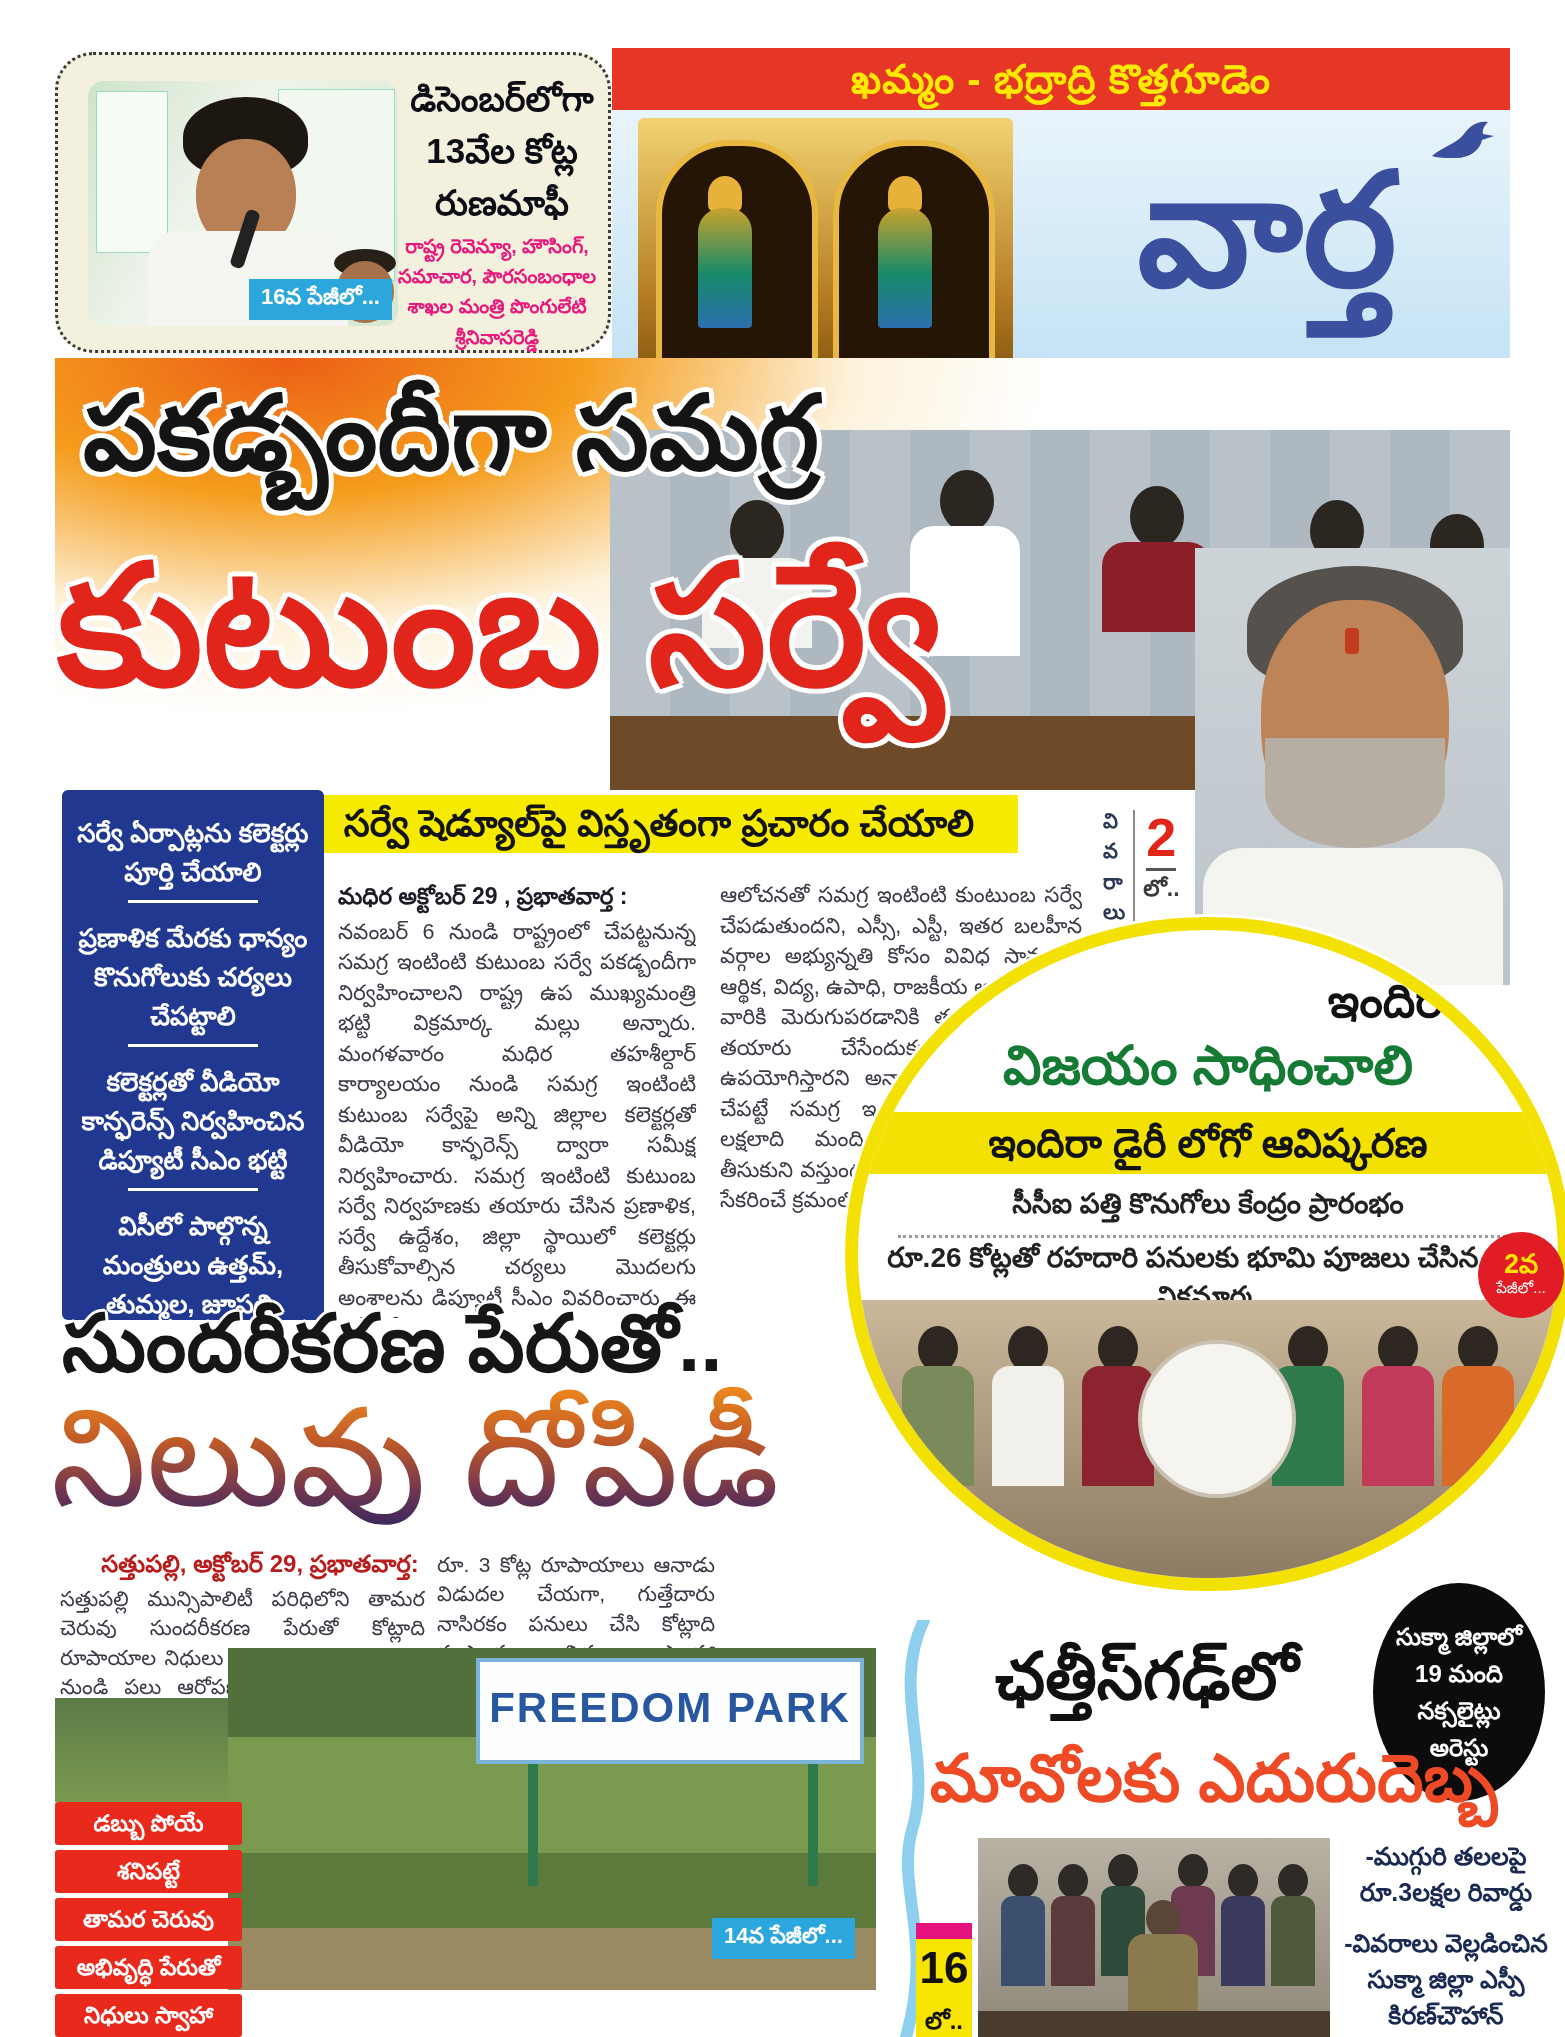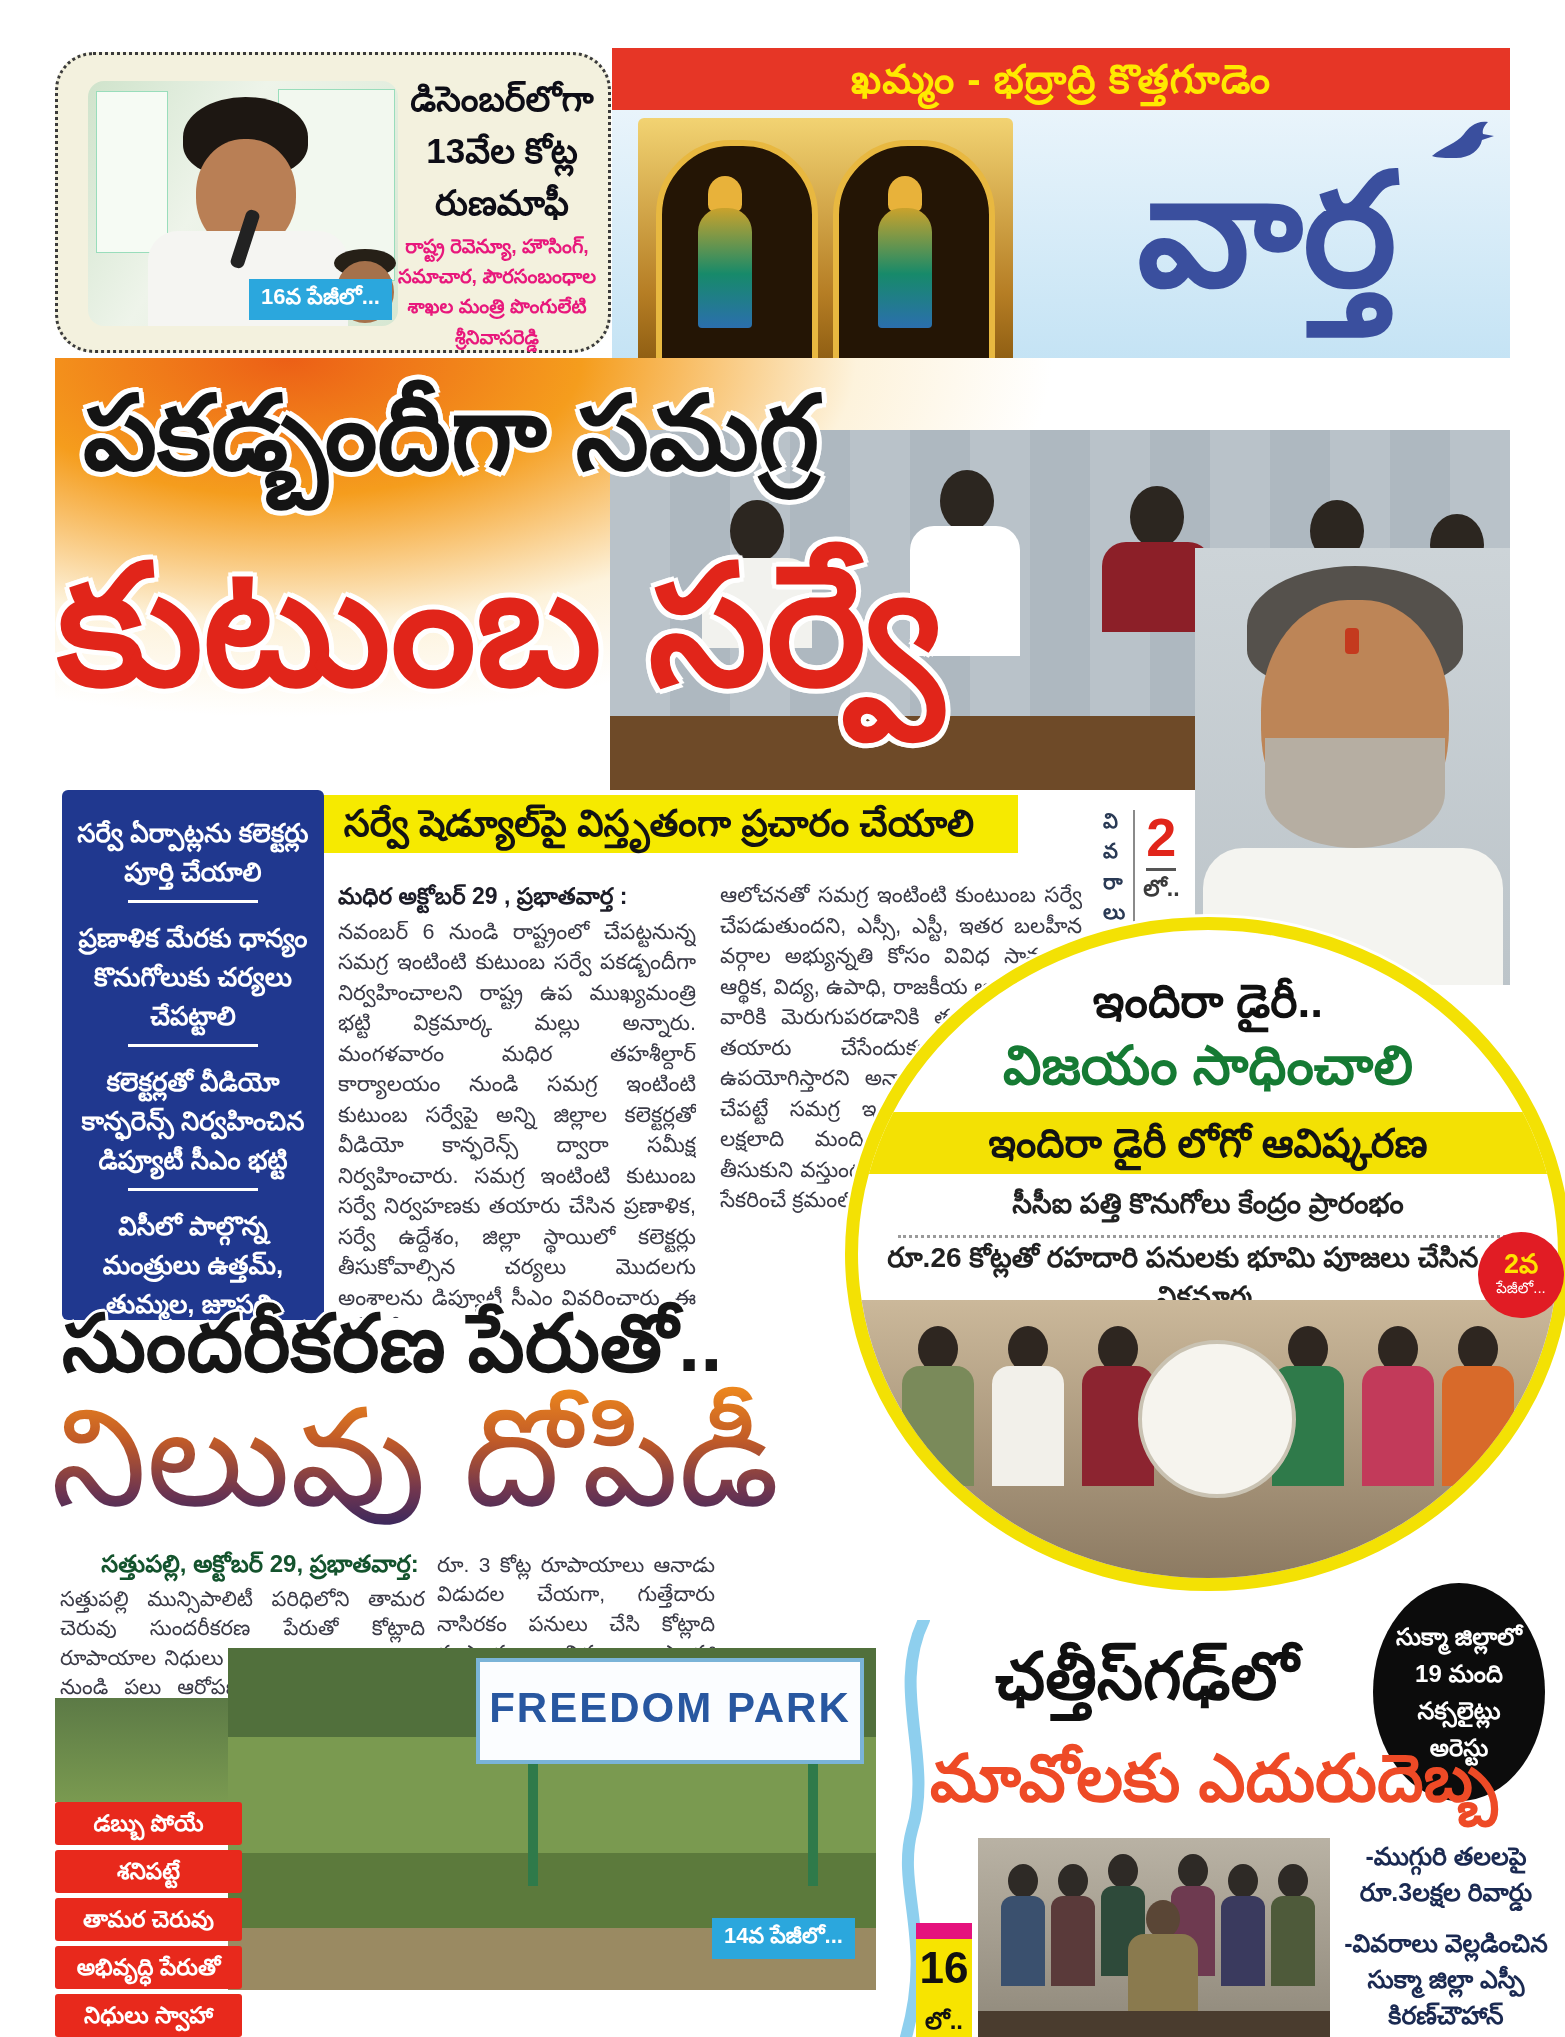--- a/index.html
+++ b/index.html
@@ -88,42 +88,42 @@
 
   
   .lead-col{color:#3a3a46;font-size:21.5px;line-height:1.42;text-align:justify;overflow:hidden;}
   .lead-col1{left:338px;top:880px;width:358px;height:438px;}
   .lead-col2{left:720px;top:880px;width:362px;height:438px;}
   .lead-byline{color:#1d1d28;font-weight:bold;font-size:23px;margin-bottom:4px;}
 
   
   .circle{left:845px;top:917px;width:700px;height:648px;border-radius:50%;background:#fff;
           border:13px solid #f3e104;overflow:hidden;box-shadow:0 0 0 3px #fff;}
-  .ci-title{left:0;right:0;top:44px;font-size:46px;color:#111;}
+  .ci-title{left:0;right:0;top:44px;font-size:46px;color:#111;text-align:right;}
   .ci-sub{left:0;right:0;top:104px;font-size:54px;color:#157a33;}
   .ci-band{left:0;top:182px;width:100%;height:62px;background:#f3e104;color:#131313;
            font-size:40px;font-weight:bold;line-height:62px;}
   .ci-line1{left:40px;right:40px;top:258px;font-size:28px;color:#222;padding-bottom:8px;border-bottom:3px dotted #9a9a9a;}
   .ci-line2{left:24px;right:24px;top:312px;font-size:28px;color:#222;padding-bottom:8px;border-bottom:3px dotted #9a9a9a;}
   .ci-photo{left:0;top:370px;width:100%;height:280px;background:linear-gradient(#cbb89a,#8c7a62);}
   .gp-head{top:26px;width:40px;height:46px;border-radius:50%;background:#2e2620;}
   .gp-shirt{top:66px;width:72px;height:120px;border-radius:18px 18px 0 0;}
   .gp-plate{left:280px;top:40px;width:150px;height:150px;border-radius:50%;background:#f6f4ee;border:4px solid #c9c2b2;}
   .ci-badge{left:1478px;top:1232px;width:86px;height:86px;border-radius:50%;background:#e11c24;
             color:#fff;display:flex;flex-direction:column;align-items:center;justify-content:center;}
   .ci-badge .n{color:#ffe200;font-size:27px;font-weight:bold;line-height:1.1;}
   .ci-badge .t{font-size:15px;font-weight:normal;}
 
   
   .bt-kicker{left:62px;top:1298px;font-size:80px;color:#161616;}
   .bt-headline{left:51px;top:1384px;font-size:136px;font-weight:normal;line-height:1.1;
       background:linear-gradient(180deg,#f08a1c 0%,#c05a28 38%,#6e3550 72%,#2e2560 100%);
       -webkit-background-clip:text;background-clip:text;color:transparent;
       filter:drop-shadow(2px 2px 0 #fff) drop-shadow(-2px -2px 0 #fff);}
-  .bt-byline{left:95px;top:1550px;width:330px;font-size:24px;color:#14532d;font-weight:bold;}
+  .bt-byline{left:95px;top:1550px;width:330px;font-size:24px;color:#b91c1c;font-weight:bold;}
   .bt-col{color:#3a3a46;font-size:21px;line-height:1.4;text-align:justify;overflow:hidden;}
   .bt-col1{left:60px;top:1584px;width:365px;height:112px;}
   .bt-col2{left:437px;top:1550px;width:278px;height:148px;}
   .park-photo{left:228px;top:1648px;width:648px;height:342px;overflow:hidden;
       background:linear-gradient(#51703c 0 26%, #7a9a50 26% 60%, #5c7a3c 60% 82%, #9a8a62 82%);}
   .park-left{left:55px;top:1698px;width:176px;height:104px;background:linear-gradient(#5c7a46,#7a9a50);}
   .park-sign{left:248px;top:10px;width:380px;height:98px;background:#fbfdff;border:4px solid #7ab4d8;
       color:#2857a0;font-weight:bold;font-size:42px;line-height:92px;letter-spacing:2px;}
   .park-pole{top:108px;width:10px;height:130px;background:#2f7a4a;}
   .pp1{left:300px;} .pp2{left:580px;}

